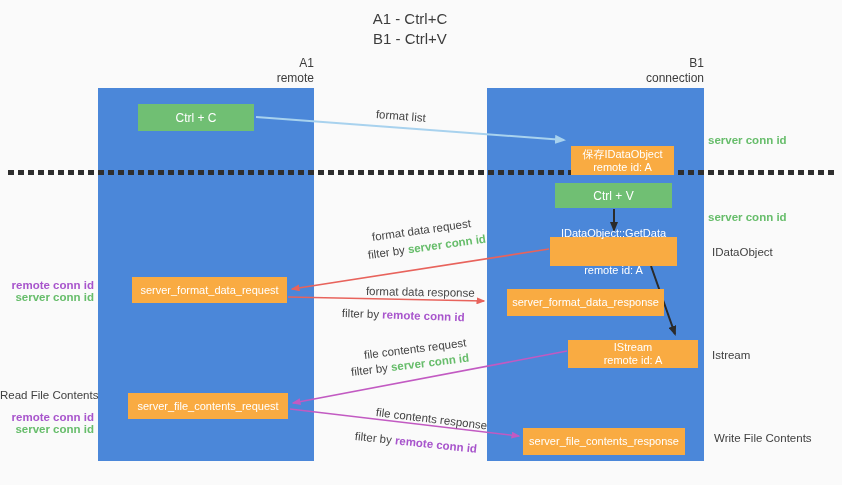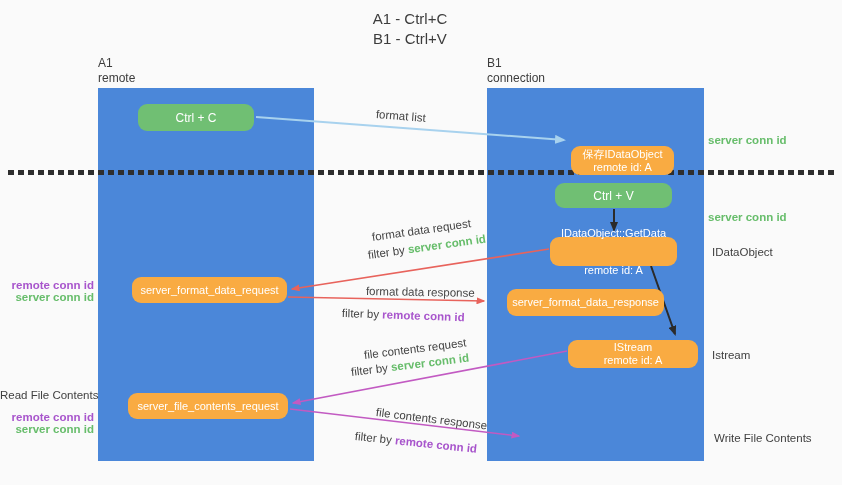--- a/index.html
+++ b/index.html
@@ -1,26 +1,26 @@
 <!DOCTYPE html>
 <html><head>
 <meta charset="utf-8">
 <style>
   html,body{margin:0;padding:0;background:#fafafa;}
   .page{position:relative;width:842px;height:485px;background:#fafafa;
         font-family:"Liberation Sans",sans-serif;overflow:hidden;color:#3f3f3f;padding-left:39px;}
   .title{position:absolute;left:0;top:9px;width:820px;text-align:center;
          font-size:15px;line-height:20px;color:#3c3c3c;}
-  .colhead{position:absolute;top:56px;text-align:left;font-size:12px;line-height:15px;color:#3c3c3c;}
+  .colhead{position:absolute;top:56px;text-align:right;font-size:12px;line-height:15px;color:#3c3c3c;}
   .lane{position:absolute;top:88px;height:373px;background:#4b87d9;z-index:1;}
   .divider{position:absolute;left:8px;top:170px;width:826px;height:5px;z-index:2;
            background:repeating-linear-gradient(90deg,#2e2e2e 0 6px,transparent 6px 10px);}
   svg.arrows{position:absolute;left:0;top:0;z-index:3;pointer-events:none;}
   .box{position:absolute;display:flex;flex-direction:column;align-items:center;justify-content:center;
-       color:#fff;text-align:center;z-index:4;white-space:nowrap;border-radius:9px;}
+       color:#fff;text-align:center;z-index:4;white-space:nowrap;}
   .green{background:#70bf73;font-size:12px;}
   .orange{background:#f9ab42;font-size:11px;line-height:13px;}
   .lbl{position:absolute;font-size:11.5px;color:#454545;white-space:nowrap;z-index:5;transform-origin:0 50%;}
   .green-t{color:#67bd6b;font-weight:bold;}
   .purple-t{color:#a855cc;font-weight:bold;}
   .side{position:absolute;font-size:11.5px;white-space:nowrap;z-index:5;}
   .rightcol{left:0;width:94px;text-align:right;line-height:12px;font-size:11.5px;}
 </style>
 </head>
 <body>
@@ -91,20 +91,23 @@
   </div>
   <div class="box orange" style="left:132px;top:277px;width:155px;height:26px;">
     <span>server_format_data_request</span>
   </div>
   <div class="box orange" style="left:507px;top:289px;width:157px;height:27px;">
     <span>server_format_data_response</span>
   </div>
   <div class="box orange" style="left:128px;top:393px;width:160px;height:26px;">
     <span>server_file_contents_request</span>
   </div>
+  <div class="box orange" style="left:523px;top:428px;width:162px;height:27px;">
+    <span>server_file_contents_response</span>
+  </div>
 
   <div class="lbl" style="left:376px;top:108px;transform:rotate(4.5deg);">format list</div>
 
   <div class="lbl" style="left:372px;top:231px;transform:rotate(-8deg);">format data request</div>
   <div class="lbl" style="left:368px;top:249px;transform:rotate(-8deg);"><span>filter by </span><span class="green-t">server conn id</span></div>
 
   <div class="lbl" style="left:366px;top:285px;transform:rotate(1deg);">format data response</div>
   <div class="lbl" style="left:342px;top:307px;transform:rotate(2deg);"><span>filter by </span><span class="purple-t">remote conn id</span></div>
 
   <div class="lbl" style="left:364px;top:349px;transform:rotate(-7deg);">file contents request</div>

